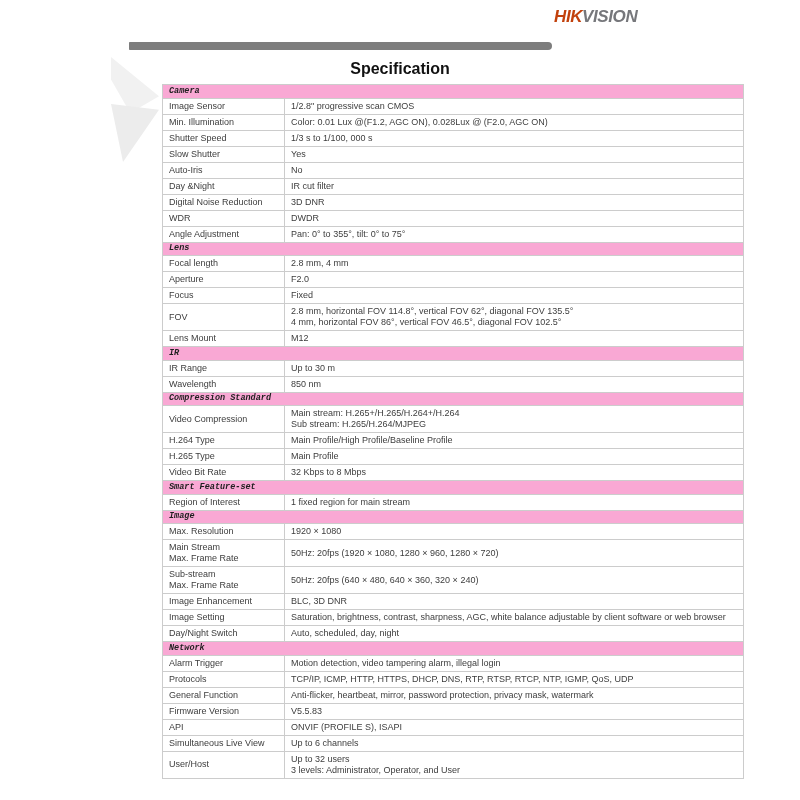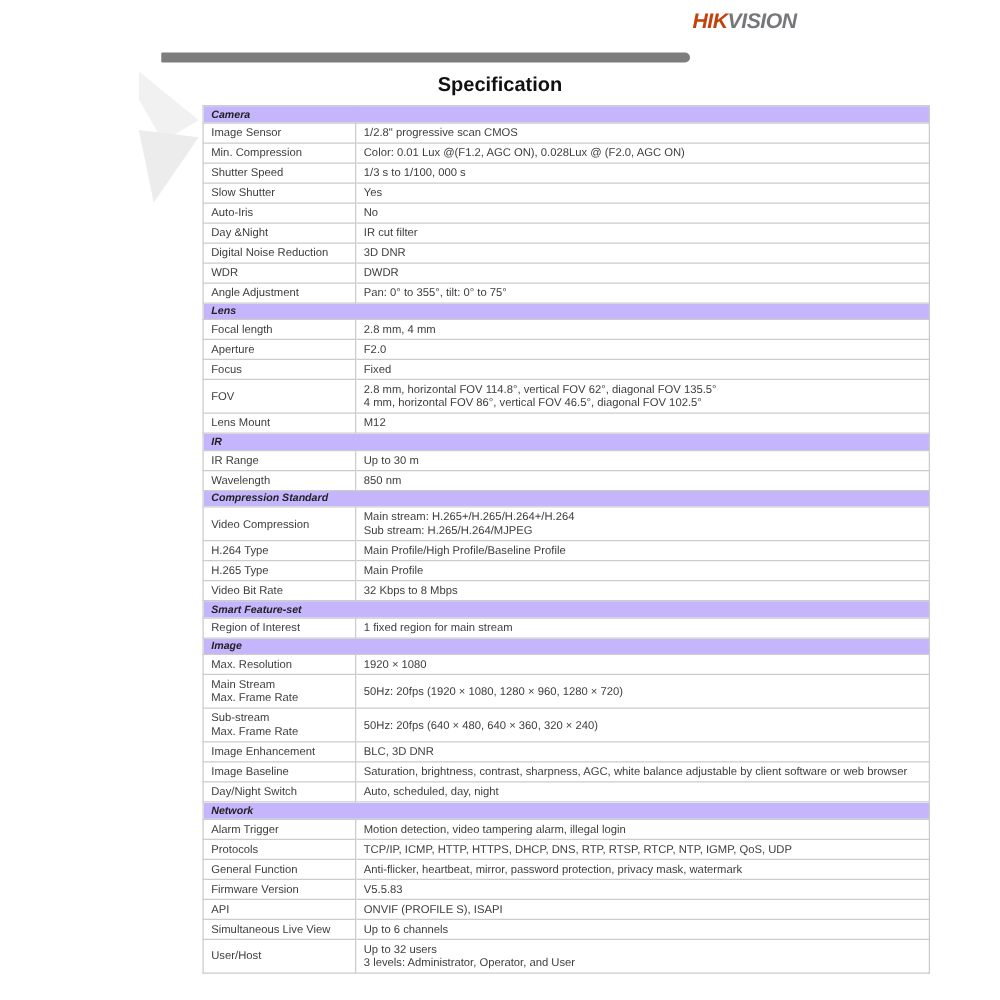--- a/index.html
+++ b/index.html
@@ -38,24 +38,25 @@
     position:absolute;left:162px;top:84px;width:582px;
     border-collapse:collapse;table-layout:fixed;
   }
   table.spec td{
     border:1px solid #cccccc;
     font-size:9px;line-height:11px;color:#3d3d3d;
     padding:2px 6px;vertical-align:middle;
     overflow:hidden;
   }
   table.spec tr.section td{
-    background:#c4b5fd;
+    background:#f9a8d4;
     font-size:8.5px;line-height:9.5px;
     font-weight:bold;font-style:italic;color:#1f1f1f;
     padding:1.5px 6px;
+    font-family:Liberation Mono, monospace;
   }
   table.spec td.lbl div, table.spec td.val div{white-space:normal;}
 </style>
 </head>
 <body>
 
 <div class="logo"><span class="hik">HIK</span><span class="vision">VISION</span></div>
 
 <div class="topbar"></div>
 
@@ -76,21 +77,21 @@
       <tr>
         <td class="lbl">
           <div>Image Sensor</div>
         </td>
         <td class="val">
           <div>1/2.8" progressive scan CMOS</div>
         </td>
       </tr>
       <tr>
         <td class="lbl">
-          <div>Min. Compression</div>
+          <div>Min. Illumination</div>
         </td>
         <td class="val">
           <div>Color: 0.01 Lux @(F1.2, AGC ON), 0.028Lux @ (F2.0, AGC ON)</div>
         </td>
       </tr>
       <tr>
         <td class="lbl">
           <div>Shutter Speed</div>
         </td>
         <td class="val">
@@ -287,21 +288,21 @@
       <tr>
         <td class="lbl">
           <div>Image Enhancement</div>
         </td>
         <td class="val">
           <div>BLC, 3D DNR</div>
         </td>
       </tr>
       <tr>
         <td class="lbl">
-          <div>Image Baseline</div>
+          <div>Image Setting</div>
         </td>
         <td class="val">
           <div>Saturation, brightness, contrast, sharpness, AGC, white balance adjustable by client software or web browser</div>
         </td>
       </tr>
       <tr>
         <td class="lbl">
           <div>Day/Night Switch</div>
         </td>
         <td class="val">

